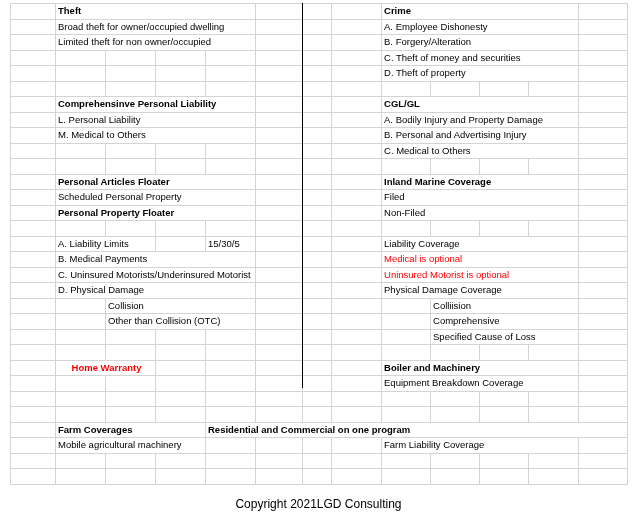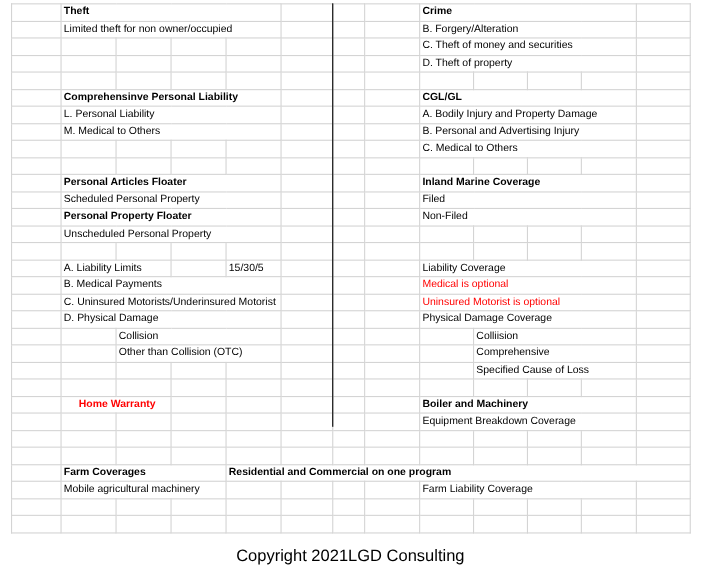--- a/index.html
+++ b/index.html
@@ -54,21 +54,21 @@
     left:302px; top:3px;
     width:0;height:385px;
     border-left:1.7px solid #000000;
   }
 
   .footer{
     position:absolute;
     left:0; top:497px;
     width:637px;
     text-align:center;
-    font-size:15px;
+    font-size:12px;
     color:#000000;
   }
 </style>
 </head>
 <body>
 
 <div id="sheet">
 
   <table class="grid">
       <tbody>
@@ -95,20 +95,29 @@
         <tr>
       <td class="green"></td>
       <td class="green hdr" colspan="4">Theft</td>
       <td class="green thick-r"></td>
       <td class="green"></td>
       <td class="green"></td>
       <td class="green hdr" colspan="4">Crime</td>
       <td class="green"></td>
     </tr>
 
+    <tr>
+      <td></td>
+      <td colspan="4">Broad theft for owner/occupied dwelling</td>
+      <td class="thick-r"></td>
+      <td></td>
+      <td></td>
+      <td colspan="4">A. Employee Dishonesty</td>
+      <td></td>
+    </tr>
 
     <tr>
       <td></td>
       <td colspan="4">Limited theft for non owner/occupied</td>
       <td class="thick-r"></td>
       <td></td>
       <td></td>
       <td colspan="4">B. Forgery/Alteration</td>
       <td></td>
     </tr>
@@ -237,32 +246,20 @@
     <tr>
       <td class="green"></td>
       <td class="green hdr" colspan="4">Personal Property Floater</td>
       <td class="green thick-r"></td>
       <td></td>
       <td></td>
       <td colspan="4">Non-Filed</td>
       <td></td>
     </tr>
 
-    <tr>
-      <td></td>
-      <td colspan="4">Unscheduled Personal Property</td>
-      <td class="thick-r"></td>
-      <td></td>
-      <td></td>
-      <td></td>
-      <td></td>
-      <td></td>
-      <td></td>
-      <td></td>
-    </tr>
 
     <tr>
       <td class="thick-b"></td>
       <td class="thick-b"></td>
       <td class="thick-b"></td>
       <td class="thick-b"></td>
       <td class="thick-b"></td>
       <td class="thick-b thick-r"></td>
       <td class="thick-b"></td>
       <td class="thick-b"></td>

